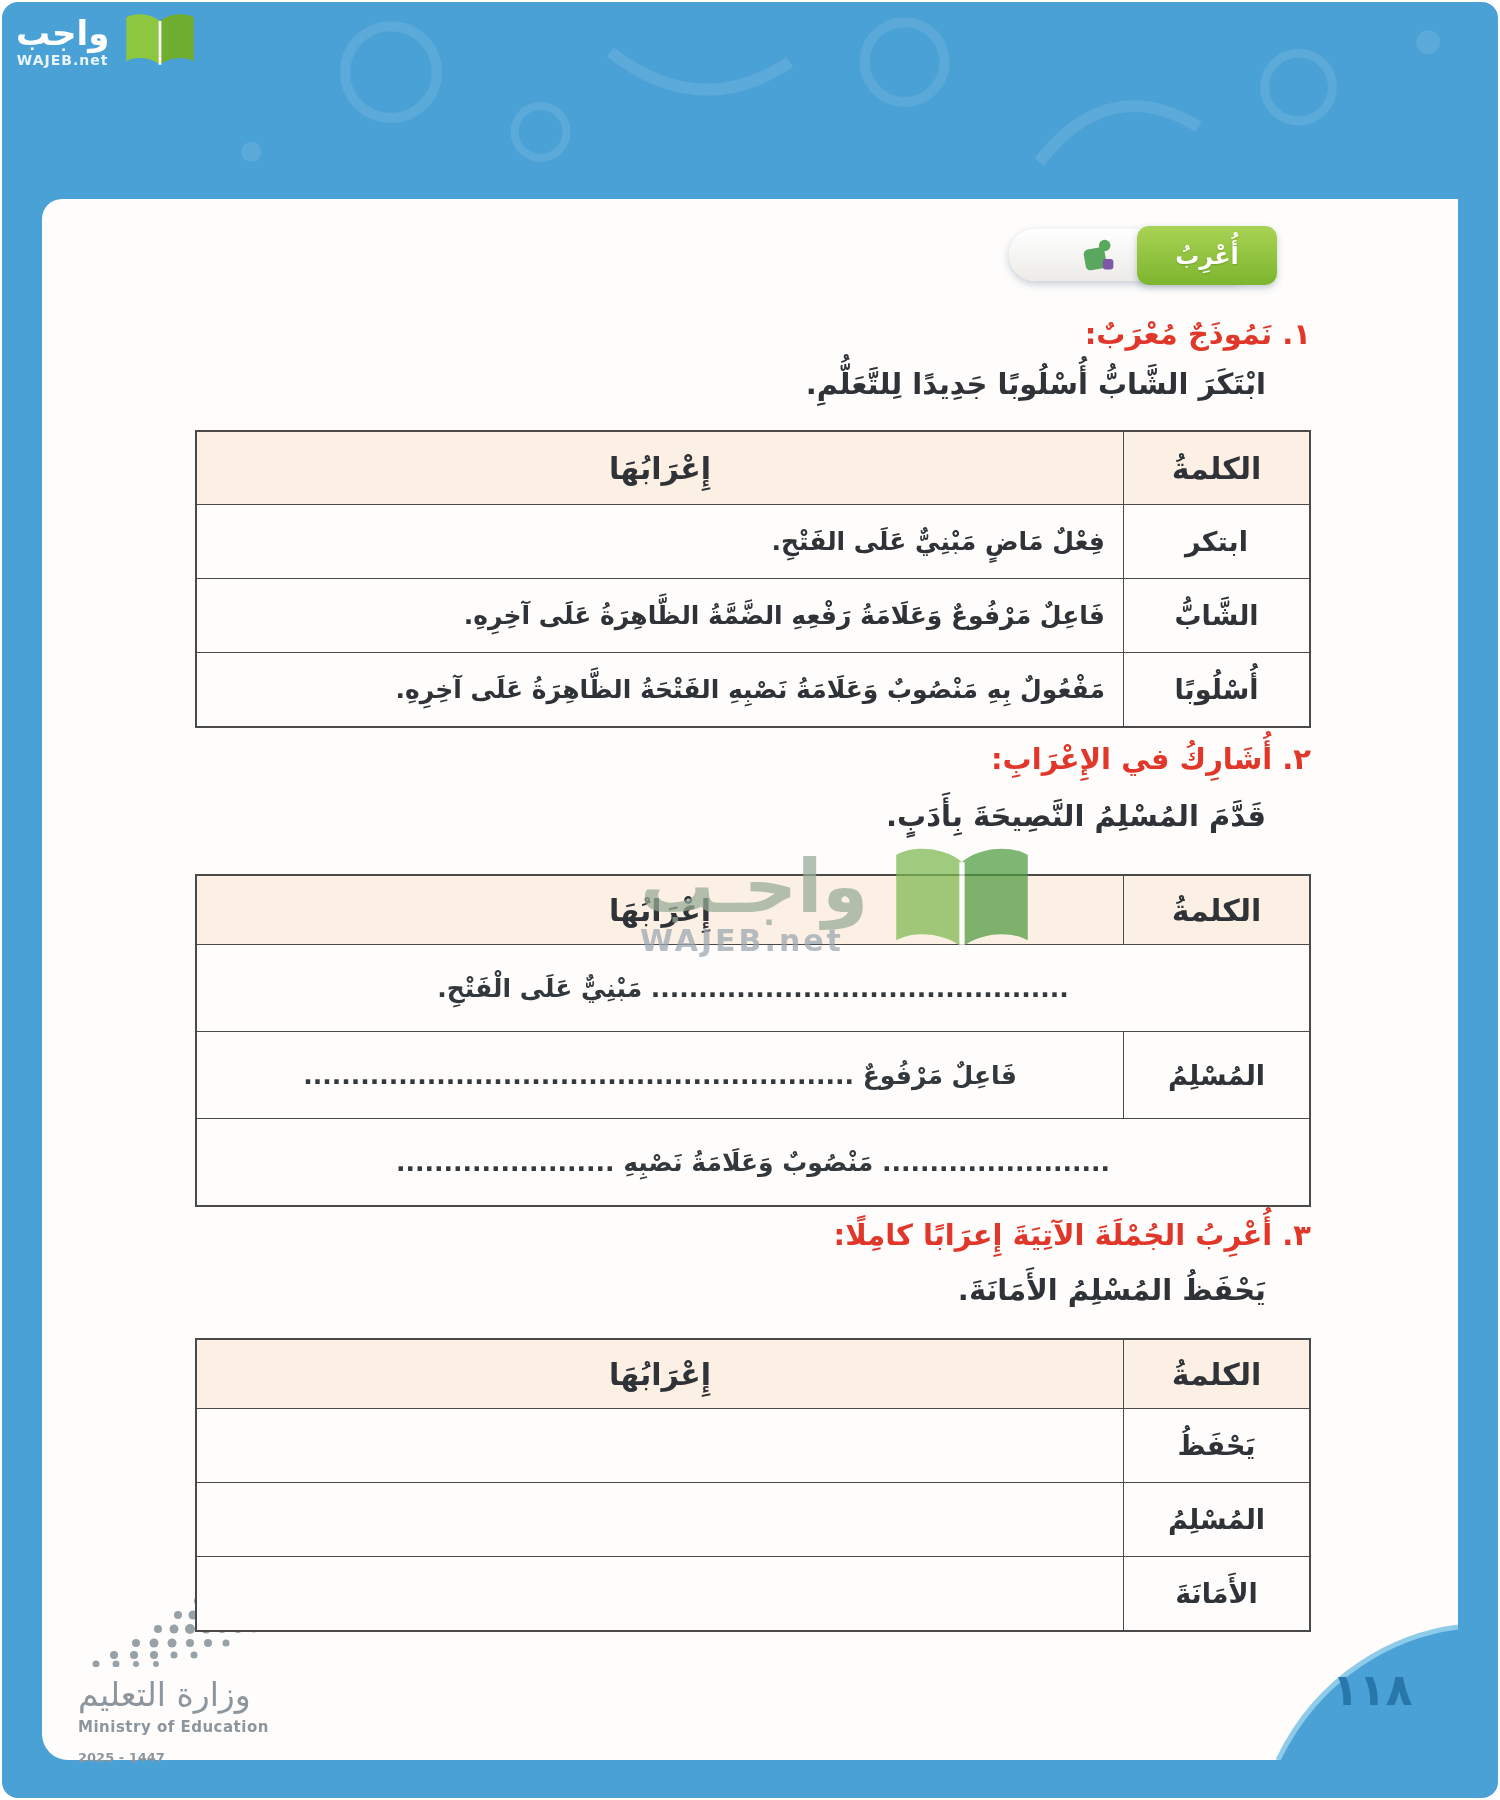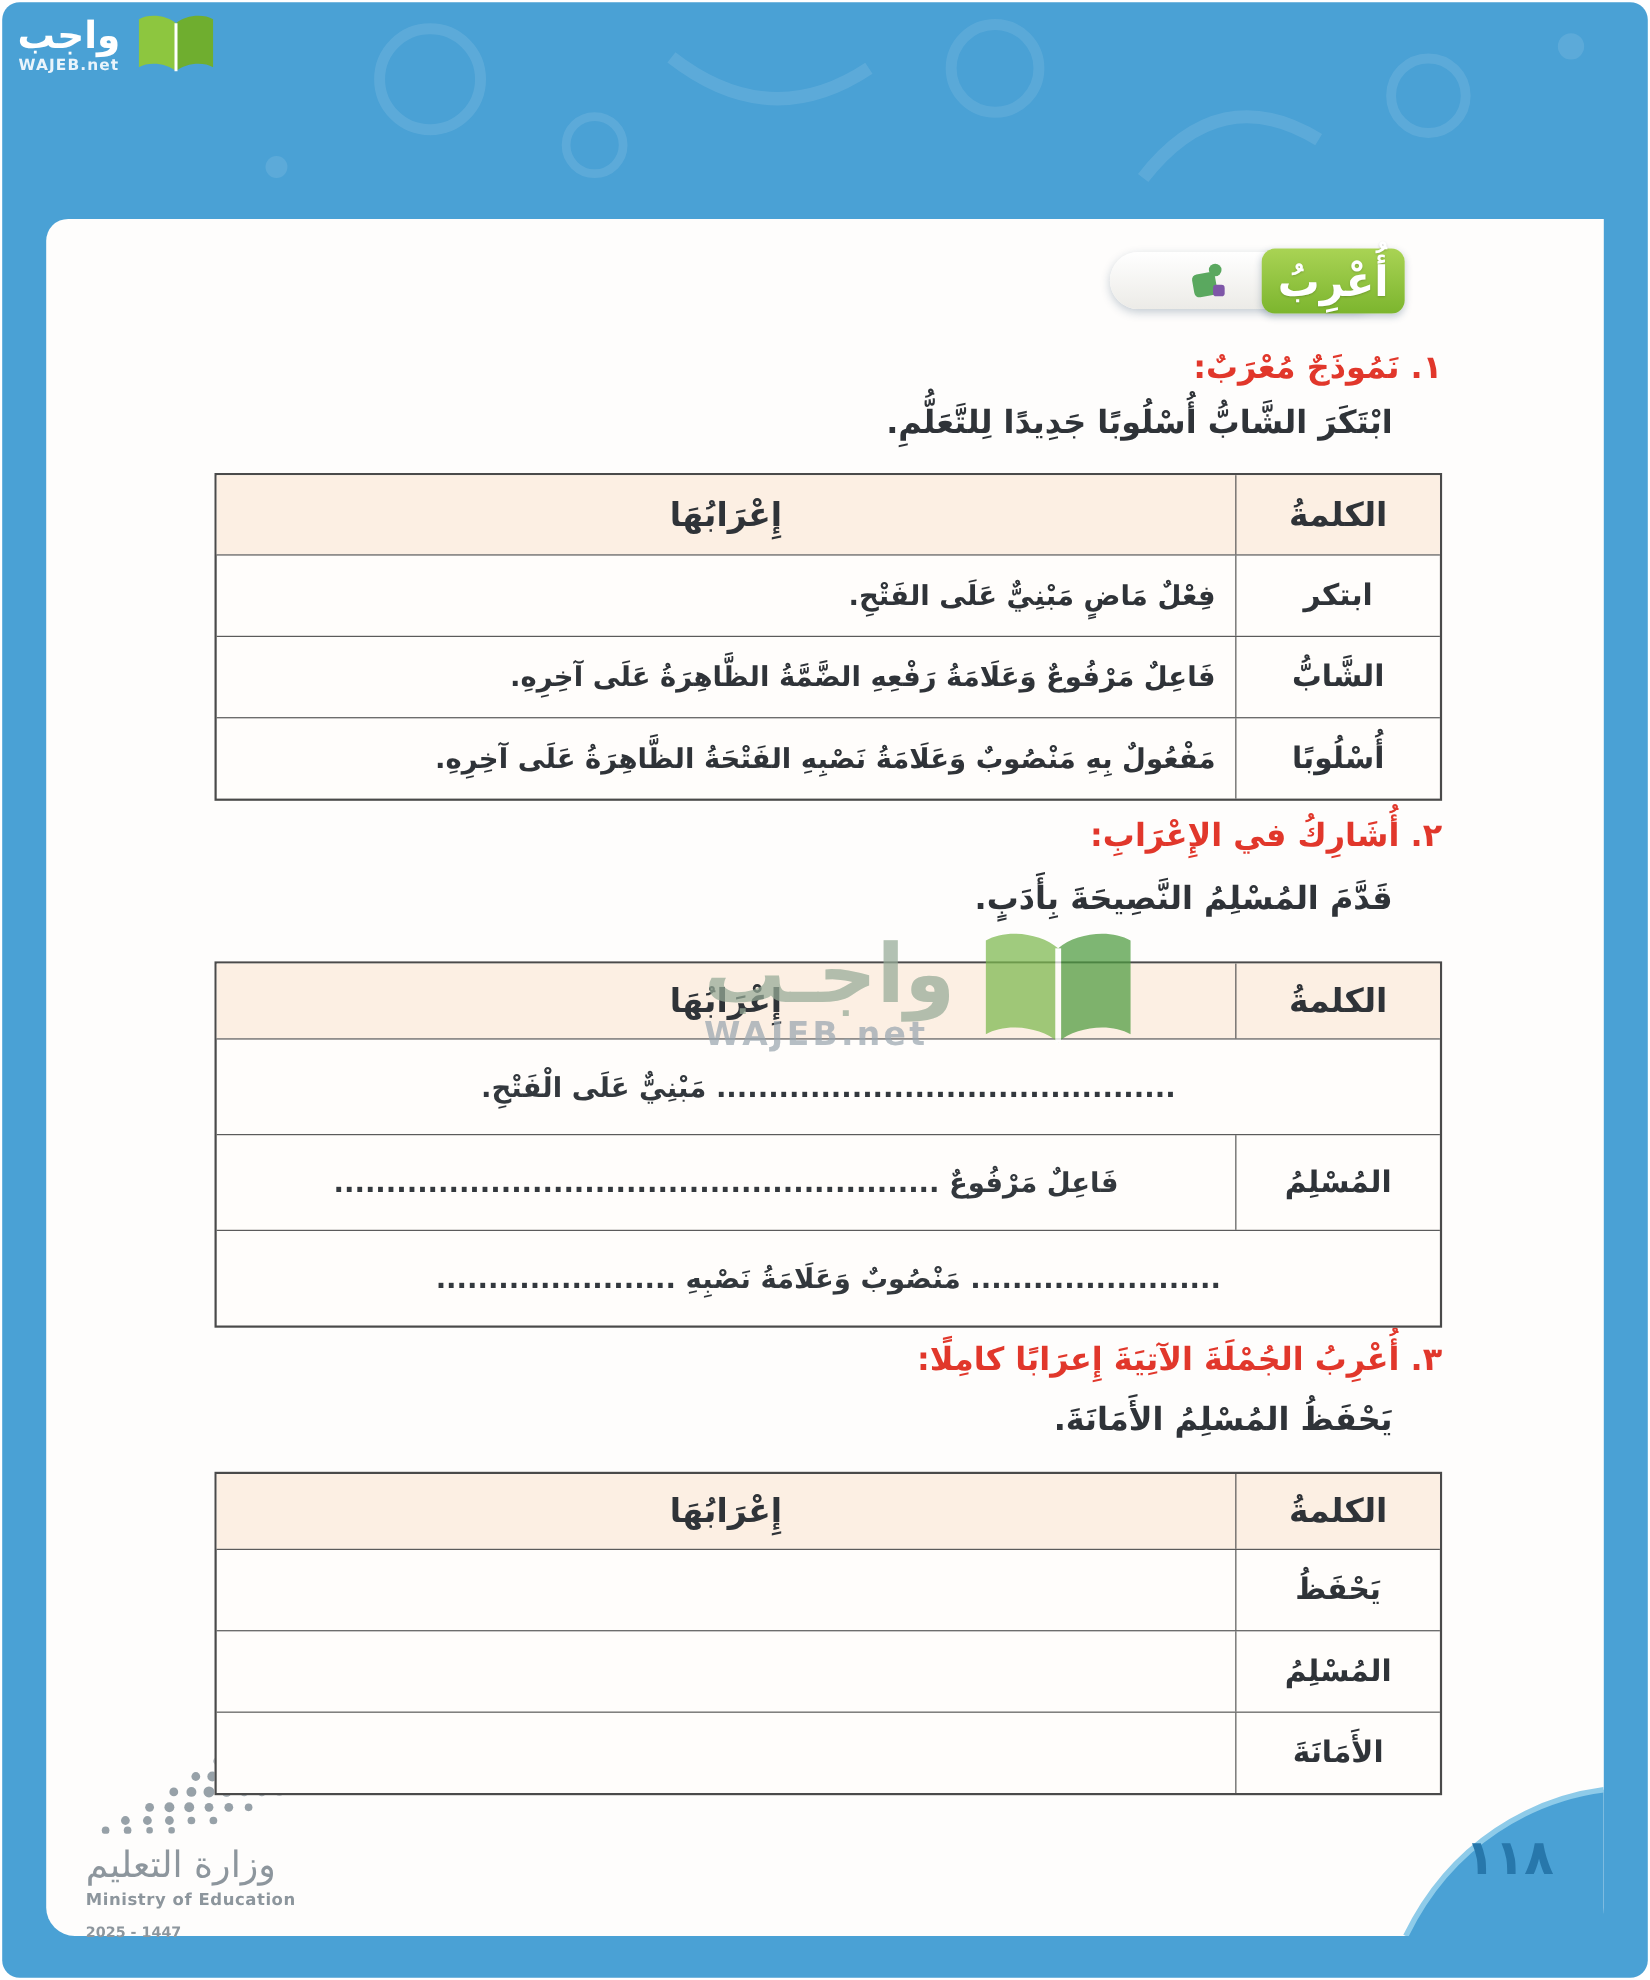--- a/index.html
+++ b/index.html
@@ -42,25 +42,25 @@
   
   .badge-wrap { position:absolute; top:27px; right:181px; width:268px; height:59px; direction:ltr; }
   .badge-pill {
     position:absolute; left:0; right:20px; top:3px; bottom:4px;
     background:linear-gradient(180deg,#ffffff,#ecebe7);
     border-radius:28px;
     box-shadow:0 3px 9px rgba(25,60,90,.25);
   }
   .puzzle { position:absolute; left:66px; top:7px; }
   .badge-green {
-    position:absolute; right:0; top:0; width:130px; height:59px;
+    position:absolute; right:0; top:0; width:140px; height:59px;
     background:linear-gradient(180deg,#a9d354,#7cb52e);
     border-radius:12px;
     display:flex; align-items:center; justify-content:center;
-    color:#ffffff; font-size:38px; font-weight:700;
+    color:#ffffff; font-size:24px; font-weight:700;
     box-shadow:0 3px 7px rgba(25,60,90,.25);
     text-shadow:0 1px 2px rgba(0,0,0,.18);
   }
   
   .sec-heading {
     position:absolute; right:147px; left:120px;
     text-align:right; color:#e1372b;
     font-size:29px; font-weight:700;
   }
   .sec-sentence {

